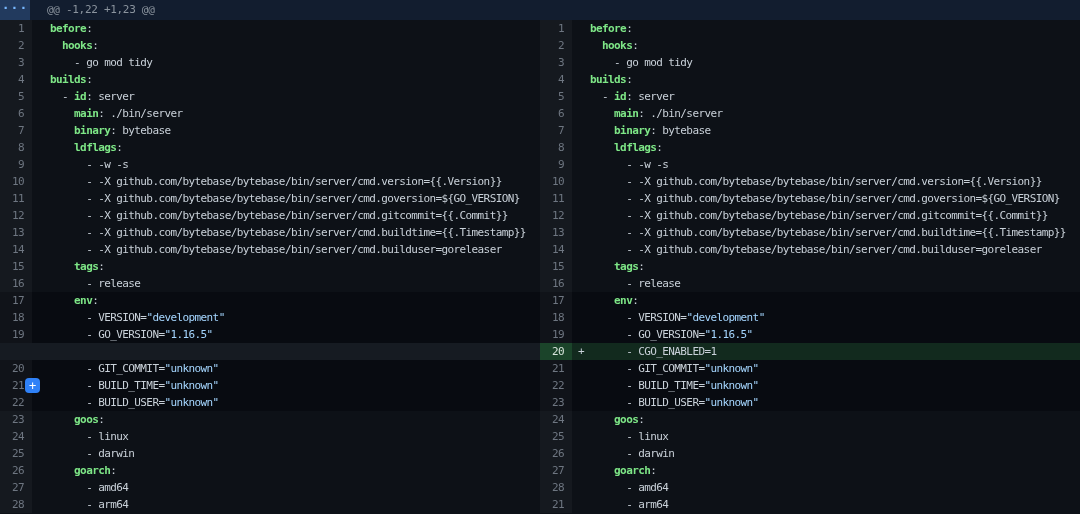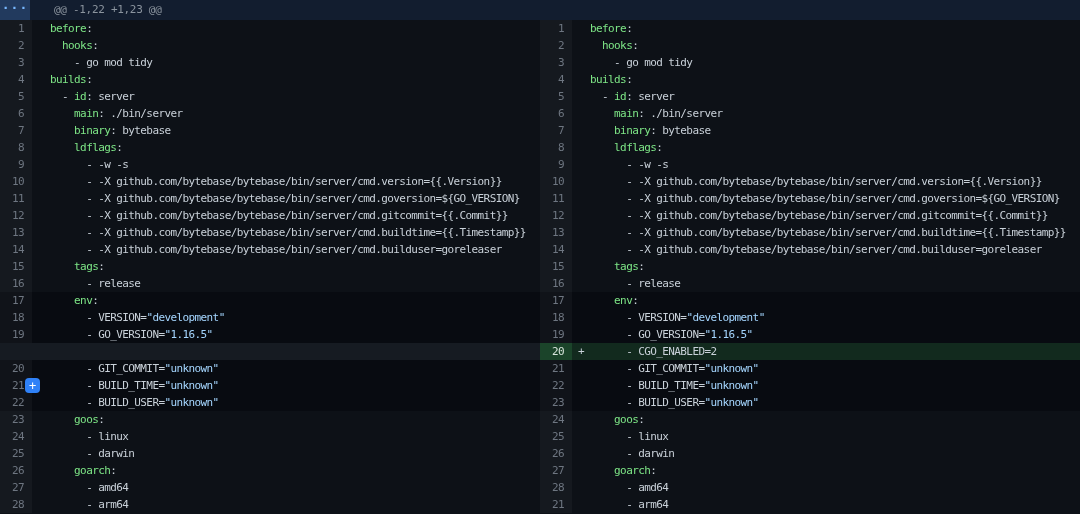--- a/index.html
+++ b/index.html
@@ -27,41 +27,41 @@
     font-family:"DejaVu Sans Mono","Liberation Mono",monospace;
   }
   .hunk-bar{height:20px;background:var(--hunk-bg);display:flex;align-items:stretch;}
   .expander{
     width:30px;flex:none;background:var(--expander-bg);color:var(--expander-fg);
     border:none;padding:0;margin:0;display:flex;align-items:center;justify-content:center;
     cursor:pointer;font-family:inherit;
   }
   .expander .dots{font-size:13px;line-height:10px;letter-spacing:1px;margin-top:-4px;font-weight:bold;}
   .hunk-text{
-    color:var(--hunk-fg);font-size:11px;letter-spacing:-0.3px;line-height:20px;padding-left:24px;
+    color:var(--hunk-fg);font-size:11px;letter-spacing:-0.3px;line-height:20px;padding-left:17px;
   }
   .panes{display:flex;width:1080px;}
   .pane{width:540px;flex:none;}
   .row{
     display:flex;height:17px;line-height:17px;font-size:11px;letter-spacing:-0.6px;
     position:relative;background:var(--bg);
   }
   .row.dark{background:var(--row-dark);}
   .row.empty{background:var(--row-empty);}
   .row.add{background:var(--add-bg);}
   .num{
     width:32px;flex:none;text-align:right;padding-right:8px;color:var(--num);
     background:var(--gutter-tint);cursor:pointer;
   }
   .row.add .num{background:var(--add-gutter);color:#d6e3da;}
   .row.empty .num{background:transparent;}
   .marker{width:18px;flex:none;padding-left:6px;color:var(--plain);}
   .code{flex:1;white-space:pre;overflow:hidden;}
   .tok-p{color:var(--plain);}
-  .tok-k{color:var(--key);}
+  .tok-k{color:var(--key);font-weight:bold;}
   .tok-s{color:var(--string);}
   .comment-btn{
     position:absolute;left:25px;top:1px;width:15px;height:15px;z-index:2;
     background:var(--accent);border:none;border-radius:4px;padding:0;cursor:pointer;
     color:#ffffff;font-size:12px;line-height:14px;text-align:center;font-family:inherit;
   }
 </style>
 </head>
 <body>
 
@@ -313,21 +313,21 @@
           <span class="code"><span class="tok-p">      - VERSION=</span><span class="tok-s">"development"</span></span>
         </div>
         <div class="row dark">
           <span class="num">19</span>
           <span class="marker"></span>
           <span class="code"><span class="tok-p">      - GO_VERSION=</span><span class="tok-s">"1.16.5"</span></span>
         </div>
         <div class="row add">
           <span class="num">20</span>
           <span class="marker">+</span>
-          <span class="code"><span class="tok-p">      - CGO_ENABLED=2</span></span>
+          <span class="code"><span class="tok-p">      - CGO_ENABLED=1</span></span>
         </div>
         <div class="row dark">
           <span class="num">21</span>
           <span class="marker"></span>
           <span class="code"><span class="tok-p">      - GIT_COMMIT=</span><span class="tok-s">"unknown"</span></span>
         </div>
         <div class="row dark">
           <span class="num">22</span>
           <span class="marker"></span>
           <span class="code"><span class="tok-p">      - BUILD_TIME=</span><span class="tok-s">"unknown"</span></span>

